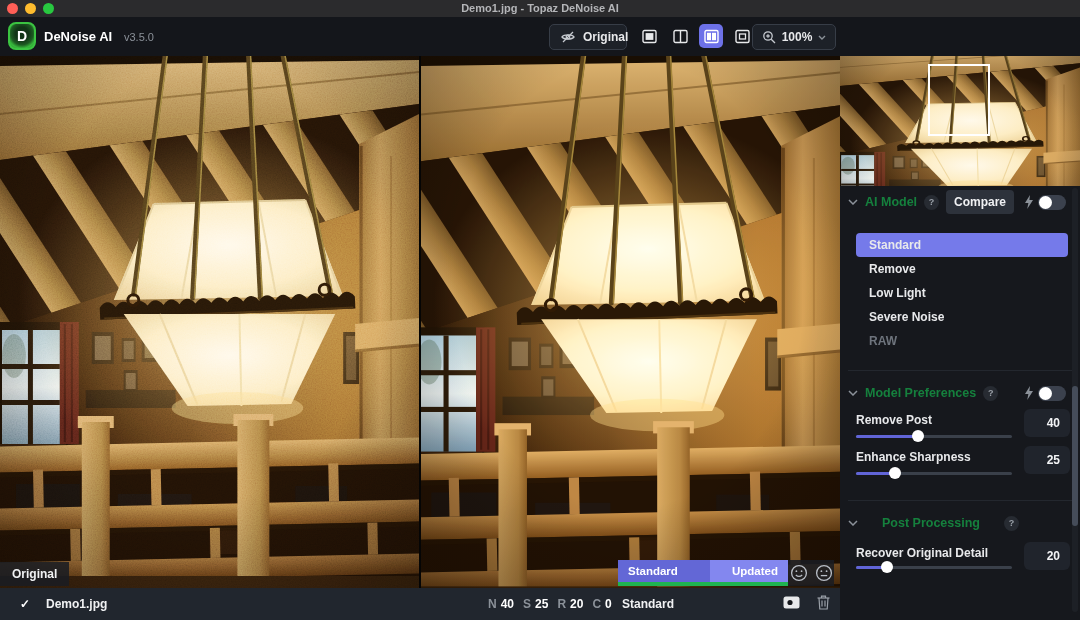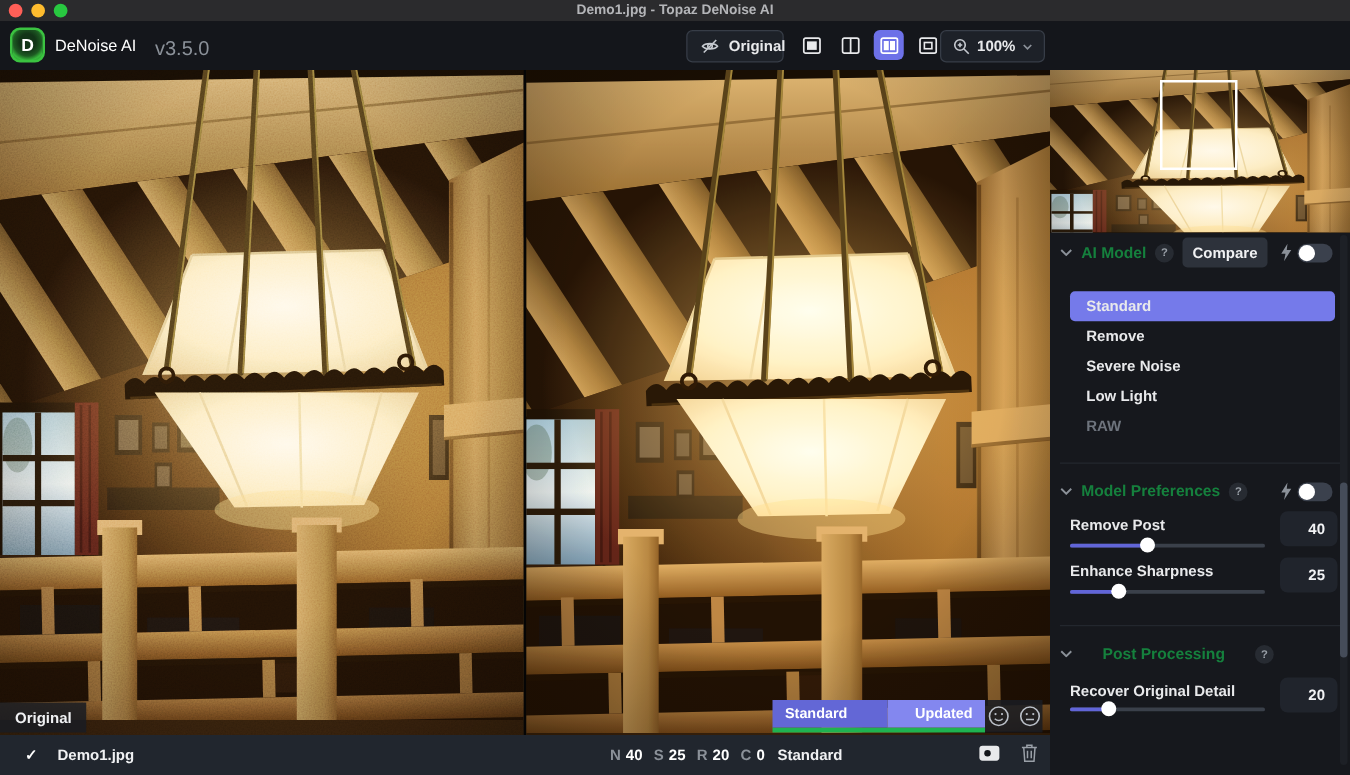--- a/index.html
+++ b/index.html
@@ -14,22 +14,22 @@
   .t-min{left:25px;background:#febc2e;}
   .t-zoom{left:43px;background:#28c840;}
   .title-text{left:0;right:0;top:2px;text-align:center;font-size:11px;font-weight:bold;color:#b4b5b8;}
 
   
   .toolbar{left:0;top:17px;width:1080px;height:39px;background:#14161b;}
   .logo-badge{left:8px;top:5px;width:28px;height:28px;border-radius:8px;
       background:radial-gradient(circle at 50% 40%,#123417 35%,#1d5a22 60%,#37b93c 78%,#2a8f2f 100%);
       border:2px solid #3bc341;box-sizing:border-box;display:flex;align-items:center;justify-content:center;
       color:#fff;font-weight:bold;font-size:14px;}
-  .app-name{left:44px;top:12px;font-size:13px;font-weight:normal;color:#fff;}
-  .app-version{left:124px;top:14px;font-size:16px;color:#8b9199;}
+  .app-name{left:44px;top:12px;font-size:13px;font-weight:bold;color:#fff;}
+  .app-version{left:124px;top:14px;font-size:11px;color:#8b9199;}
   .tb-btn{height:26px;top:7px;background:#1d2128;border:1px solid #373d47;border-radius:5px;
       box-sizing:border-box;display:flex;align-items:center;color:#e8e9eb;font-size:12px;font-weight:bold;}
   .original-btn{left:549px;width:78px;padding:0 10px;gap:7px;}
   .view-group{left:637px;top:7px;display:flex;gap:7px;}
   .view-btn{width:24px;height:24px;border-radius:5px;display:flex;align-items:center;justify-content:center;}
   .view-btn.selected{background:#6d71e8;}
   .zoom-ctl{left:752px;width:84px;padding:0 9px;justify-content:space-between;}
 
   
   .viewer{left:0;top:56px;width:840px;height:532px;background:#0a0a0a;}
@@ -418,22 +418,22 @@
           <polygon points="6,0 1,8 4.4,8 3.2,14 9,5 5.4,5" fill="#8b9199"></polygon>
         </svg>
     </span>
     <div class="abs toggle" style="left:198px;top:139px;">
         <div class="knob"></div>
       </div>
 
     <div class="abs model-list">
       <div class="model-item selected">Standard</div>
       <div class="model-item">Remove</div>
+      <div class="model-item">Low Light</div>
       <div class="model-item">Severe Noise</div>
-      <div class="model-item">Low Light</div>
       <div class="model-item disabled">RAW</div>
     </div>
 
     <div class="abs divider" style="top:314px;"></div>
 
     <div class="abs sec-header" style="top:325px;">
       <span>
         <svg width="10" height="6" viewBox="0 0 10 6" fill="none" stroke="#8b9199" stroke-width="1.5">
             <polyline points="1,1 5,5 9,1"></polyline>
           </svg>

